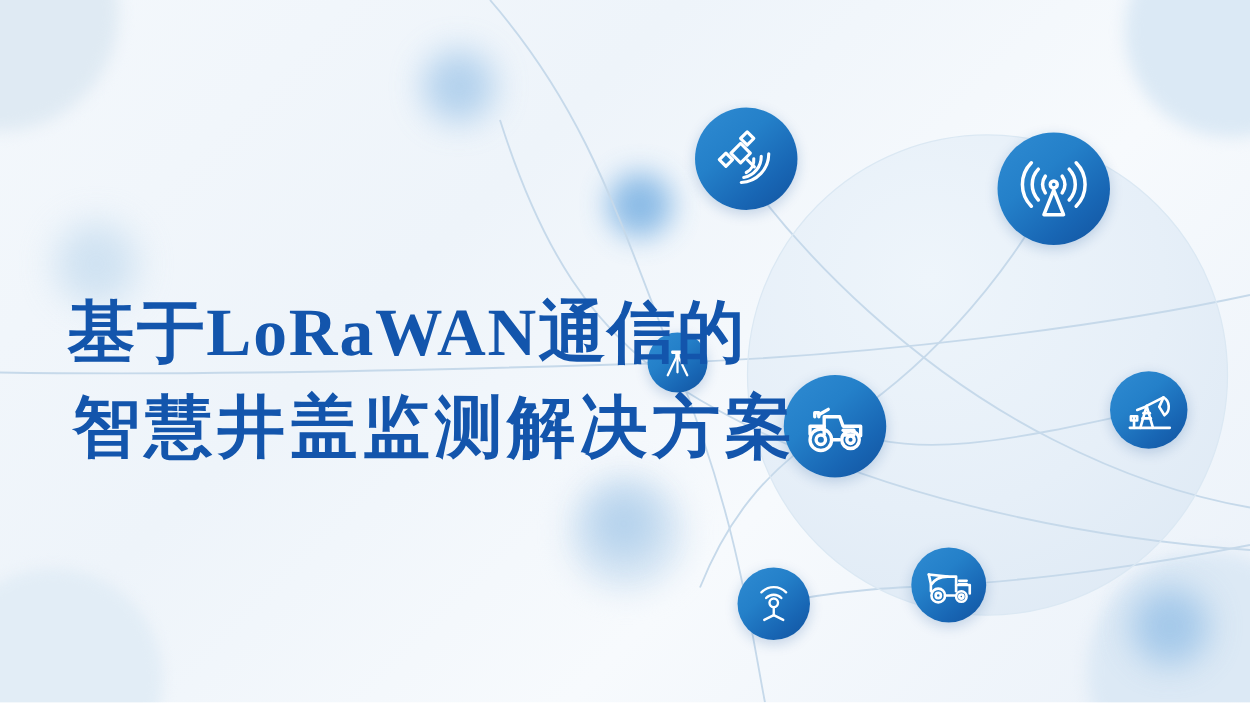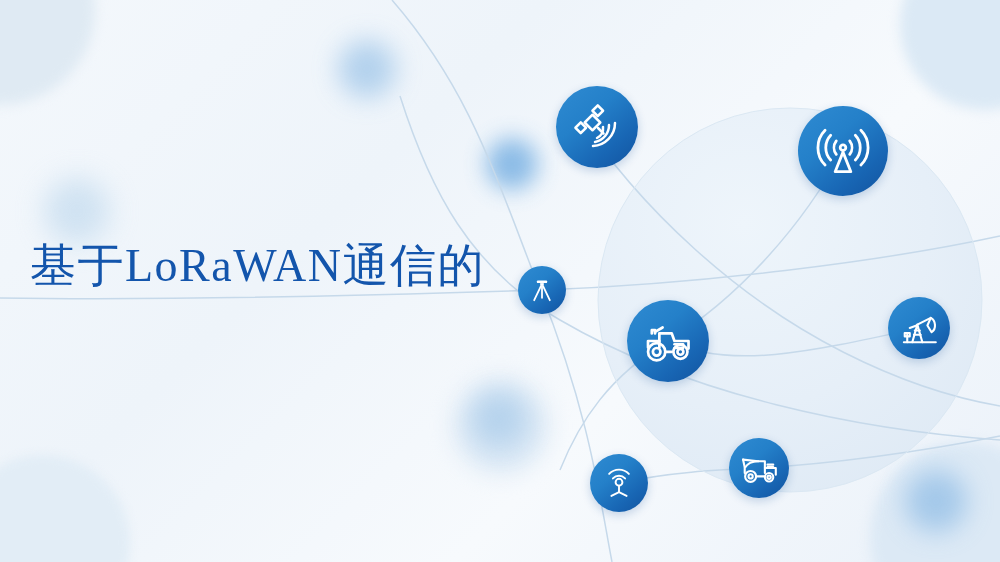--- a/index.html
+++ b/index.html
@@ -125,25 +125,26 @@
   
   #title-block {
     position: absolute;
     left: 30px;
     top: 228px;
     width: 560px;
   }
   .title-line {
     color: #1355ac;
     font-family: "Liberation Serif", "DejaVu Serif", serif;
-    font-size: 46px;
-    font-weight: 400;
+    font-size: 54px;
+    font-weight: 700;
     line-height: 76px;
     letter-spacing: 1.5px;
     white-space: nowrap;
+    margin-left: 24px;
   }
   .title-line-2 {
     padding-left: 4px;
     letter-spacing: 4px;
   }
 </style>
 </head>
 <body>
 
 <div id="slide">
@@ -269,15 +270,16 @@
       <path d="M 12 30 L 48 34"></path>
       <path d="M 12 30 L 16 48"></path>
       <path d="M 64 50 L 64 62"></path>
       <path d="M 70 42 L 84 42"></path>
       <path d="M 70 48 L 84 48"></path>
     </svg>
   </div>
 
   <div id="title-block">
     <div class="title-line title-line-1">基于LoRaWAN通信的</div>
+    <div class="title-line title-line-2">智慧井盖监测解决方案</div>
   </div>
 
 </div>
 
 </body></html>

